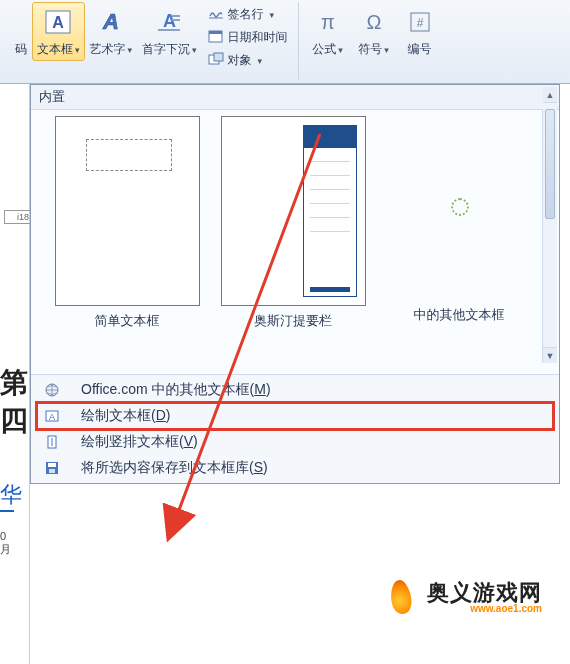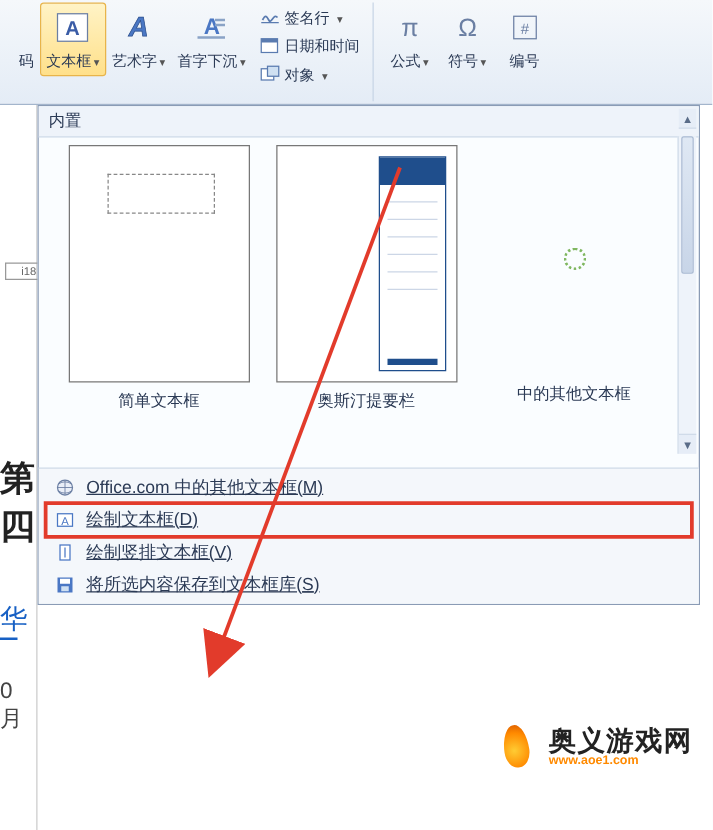--- a/index.html
+++ b/index.html
@@ -96,21 +96,21 @@
   }
   .doc-fragment {
     position: absolute;
     top: 280px;
     left: 0;
     width: 14px;
     color: #333;
   }
   .doc-fragment .big { font-size: 28px; font-weight: 600; color: #222; }
   .doc-fragment .blue { color: #1760c4; font-size: 22px; border-bottom: 2px solid #1760c4; margin-top: 40px; }
-  .doc-fragment .date { font-size: 18px; color: #444; margin-top: 30px; }
+  .doc-fragment .date { font-size: 11px; color: #444; margin-top: 18px; }
 
   
   .gallery-panel {
     position: absolute;
     left: 30px;
     top: 84px;
     width: 530px;
     height: 400px;
     border: 1px solid #8a9bb5;
     background: #fafdff;
@@ -218,26 +218,25 @@
 
   
   .gallery-footer {
     border-top: 1px solid #d0dbe9;
     background: #f4f7fb;
     padding: 2px 6px;
   }
   .footer-item {
     display: flex;
     align-items: center;
-    gap: 8px;
+    gap: 20px;
     padding: 4px 6px;
     font-size: 14px;
     color: #2b3a55;
     cursor: pointer;
-    text-decoration: underline;
   }
   .footer-item .fi-icon {
     width: 18px; height: 18px;
     display: flex; align-items: center; justify-content: center;
   }
   .footer-item.highlight {
     outline: 3px solid #e23b2b;
     outline-offset: -1px;
   }
   .underline-hot { text-decoration: underline; }
@@ -246,26 +245,27 @@
   .arrow-overlay {
     position: absolute;
     left: 30px; top: 84px;
     width: 530px; height: 560px;
     pointer-events: none;
   }
 
   
   .watermark {
     position: absolute;
-    right: 16px;
+    right: 28px;
     bottom: 44px;
     display: flex;
     align-items: center;
     gap: 6px;
     pointer-events: none;
+    text-align: right;
   }
   .watermark .flame {
     width: 36px; height: 44px; position: relative;
   }
   .watermark .flame::before {
     content: "";
     position: absolute; left: 6px; top: 4px;
     width: 20px; height: 34px;
     background: radial-gradient(circle at 40% 60%, #ffcc33 0%, #ff8a00 60%, #d65400 100%);
     border-radius: 50% 50% 48% 48% / 62% 62% 40% 40%;

